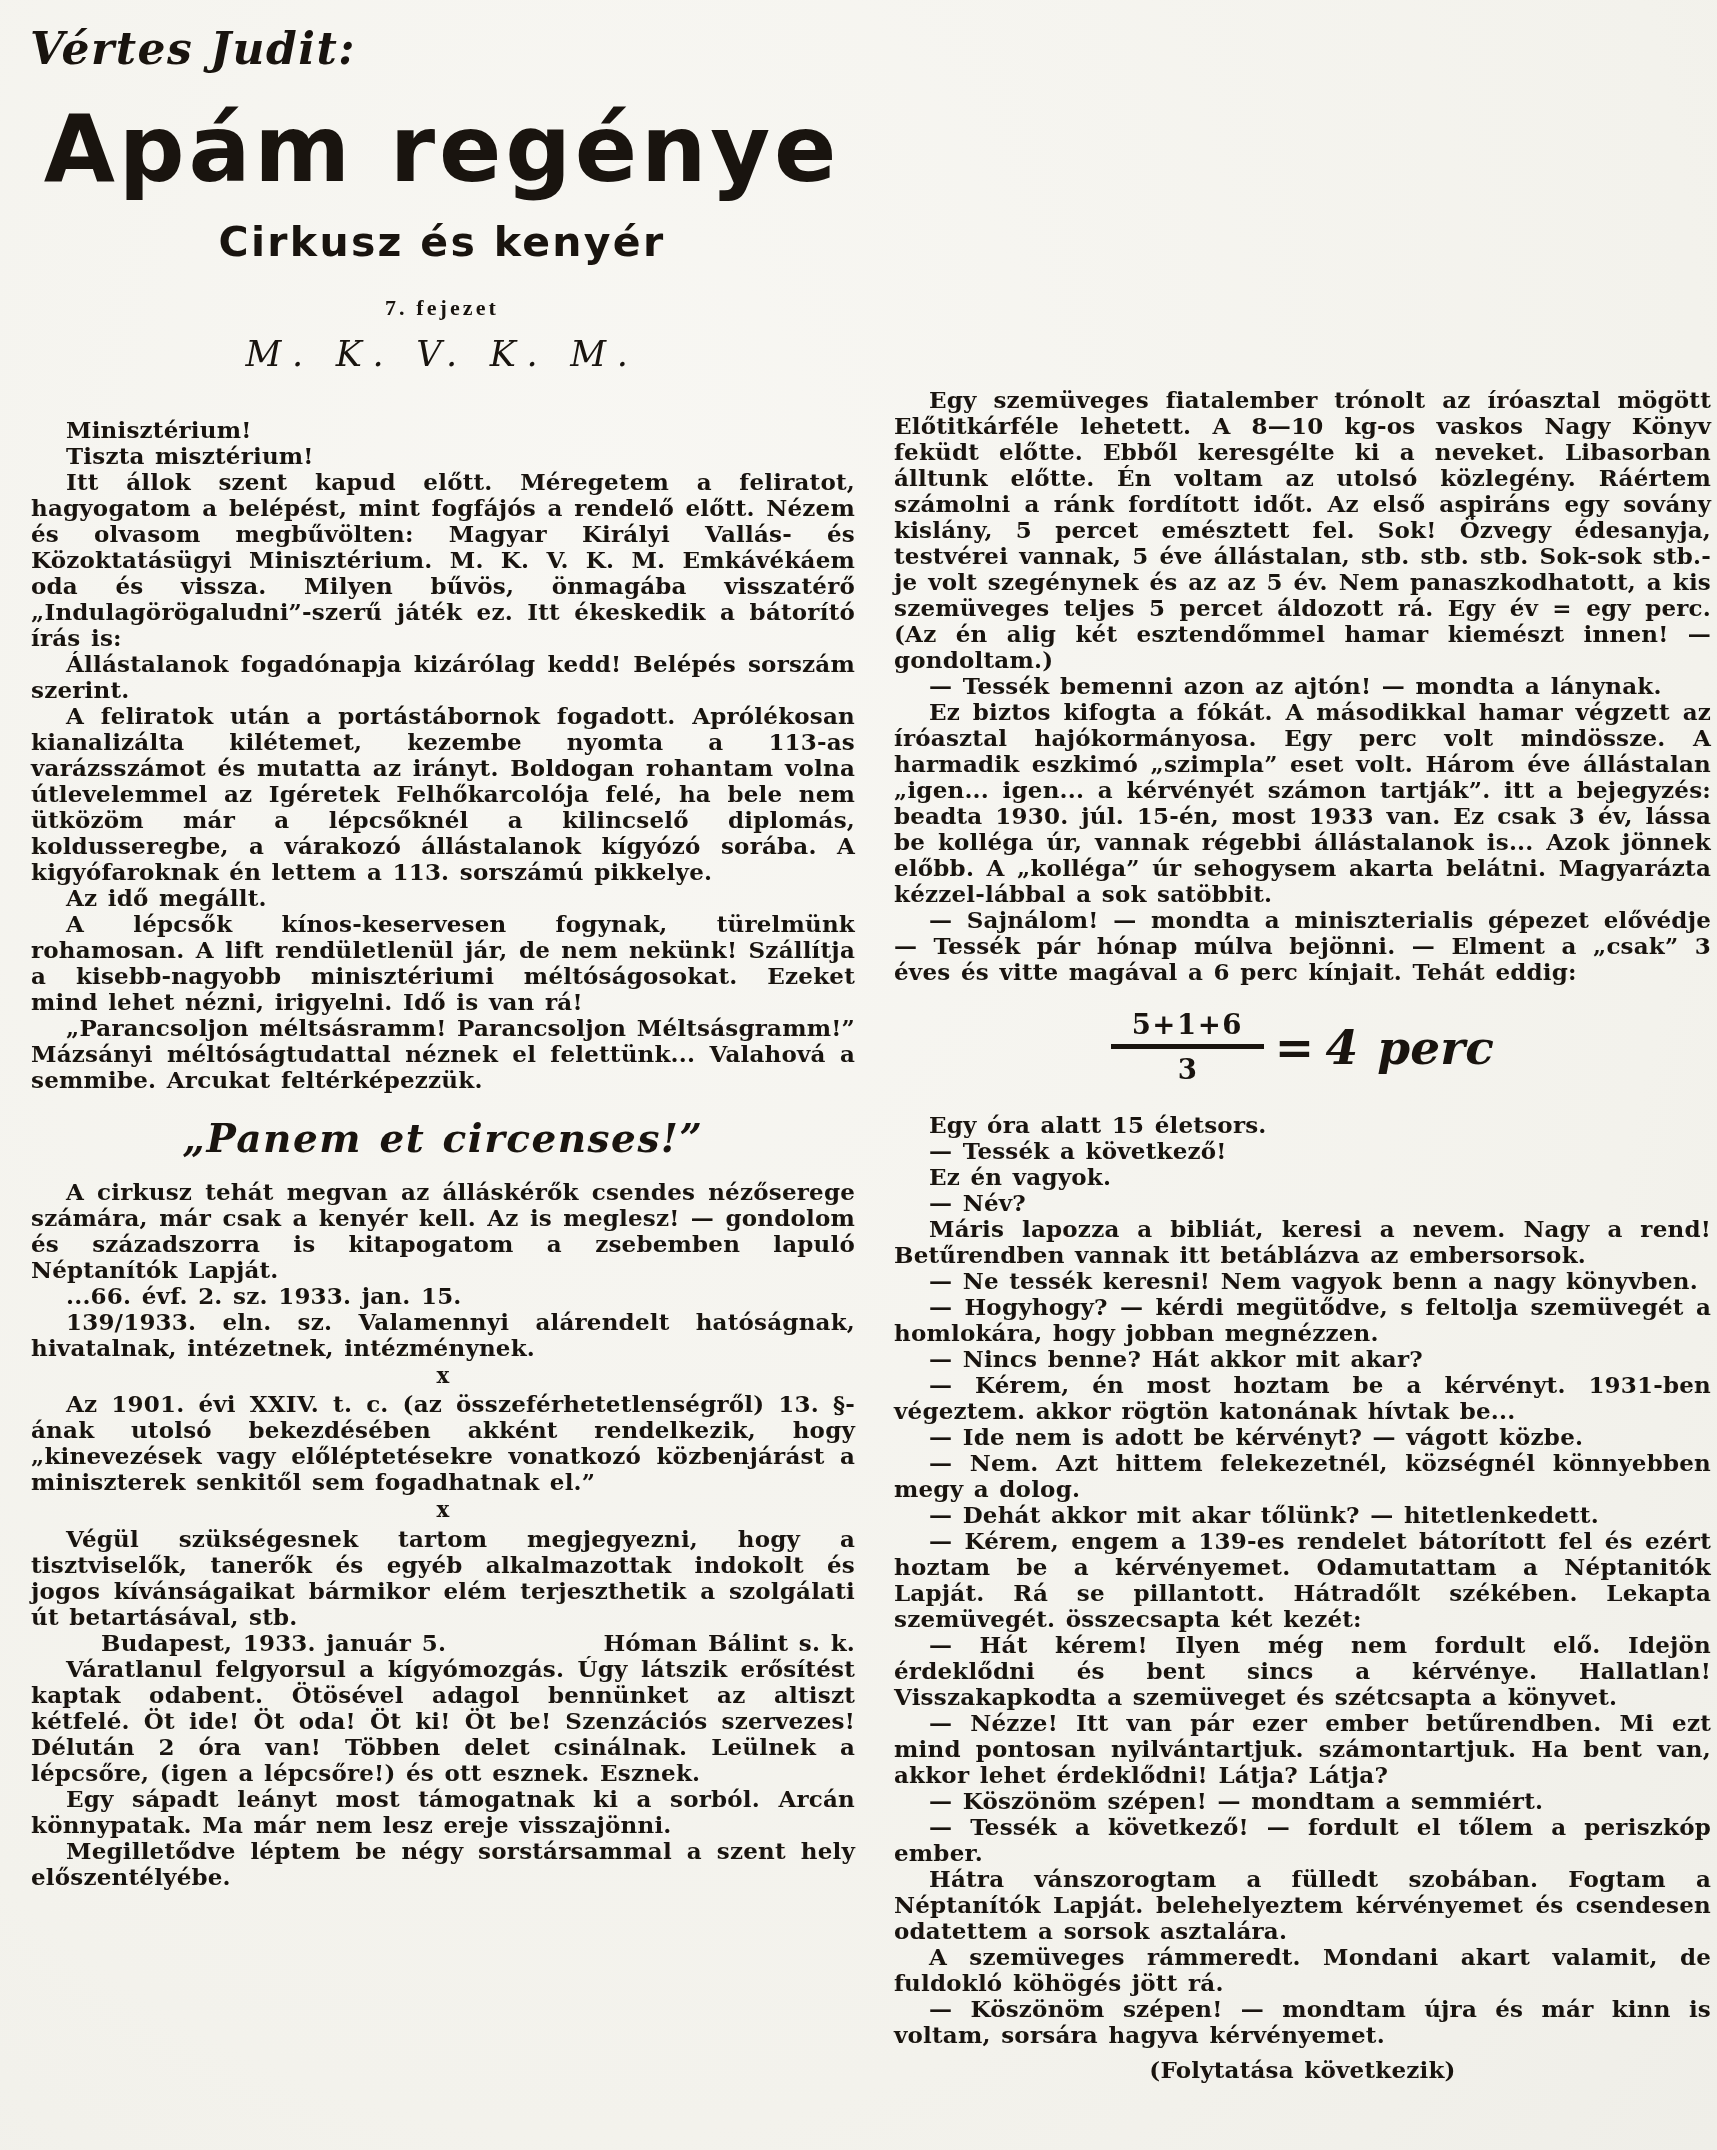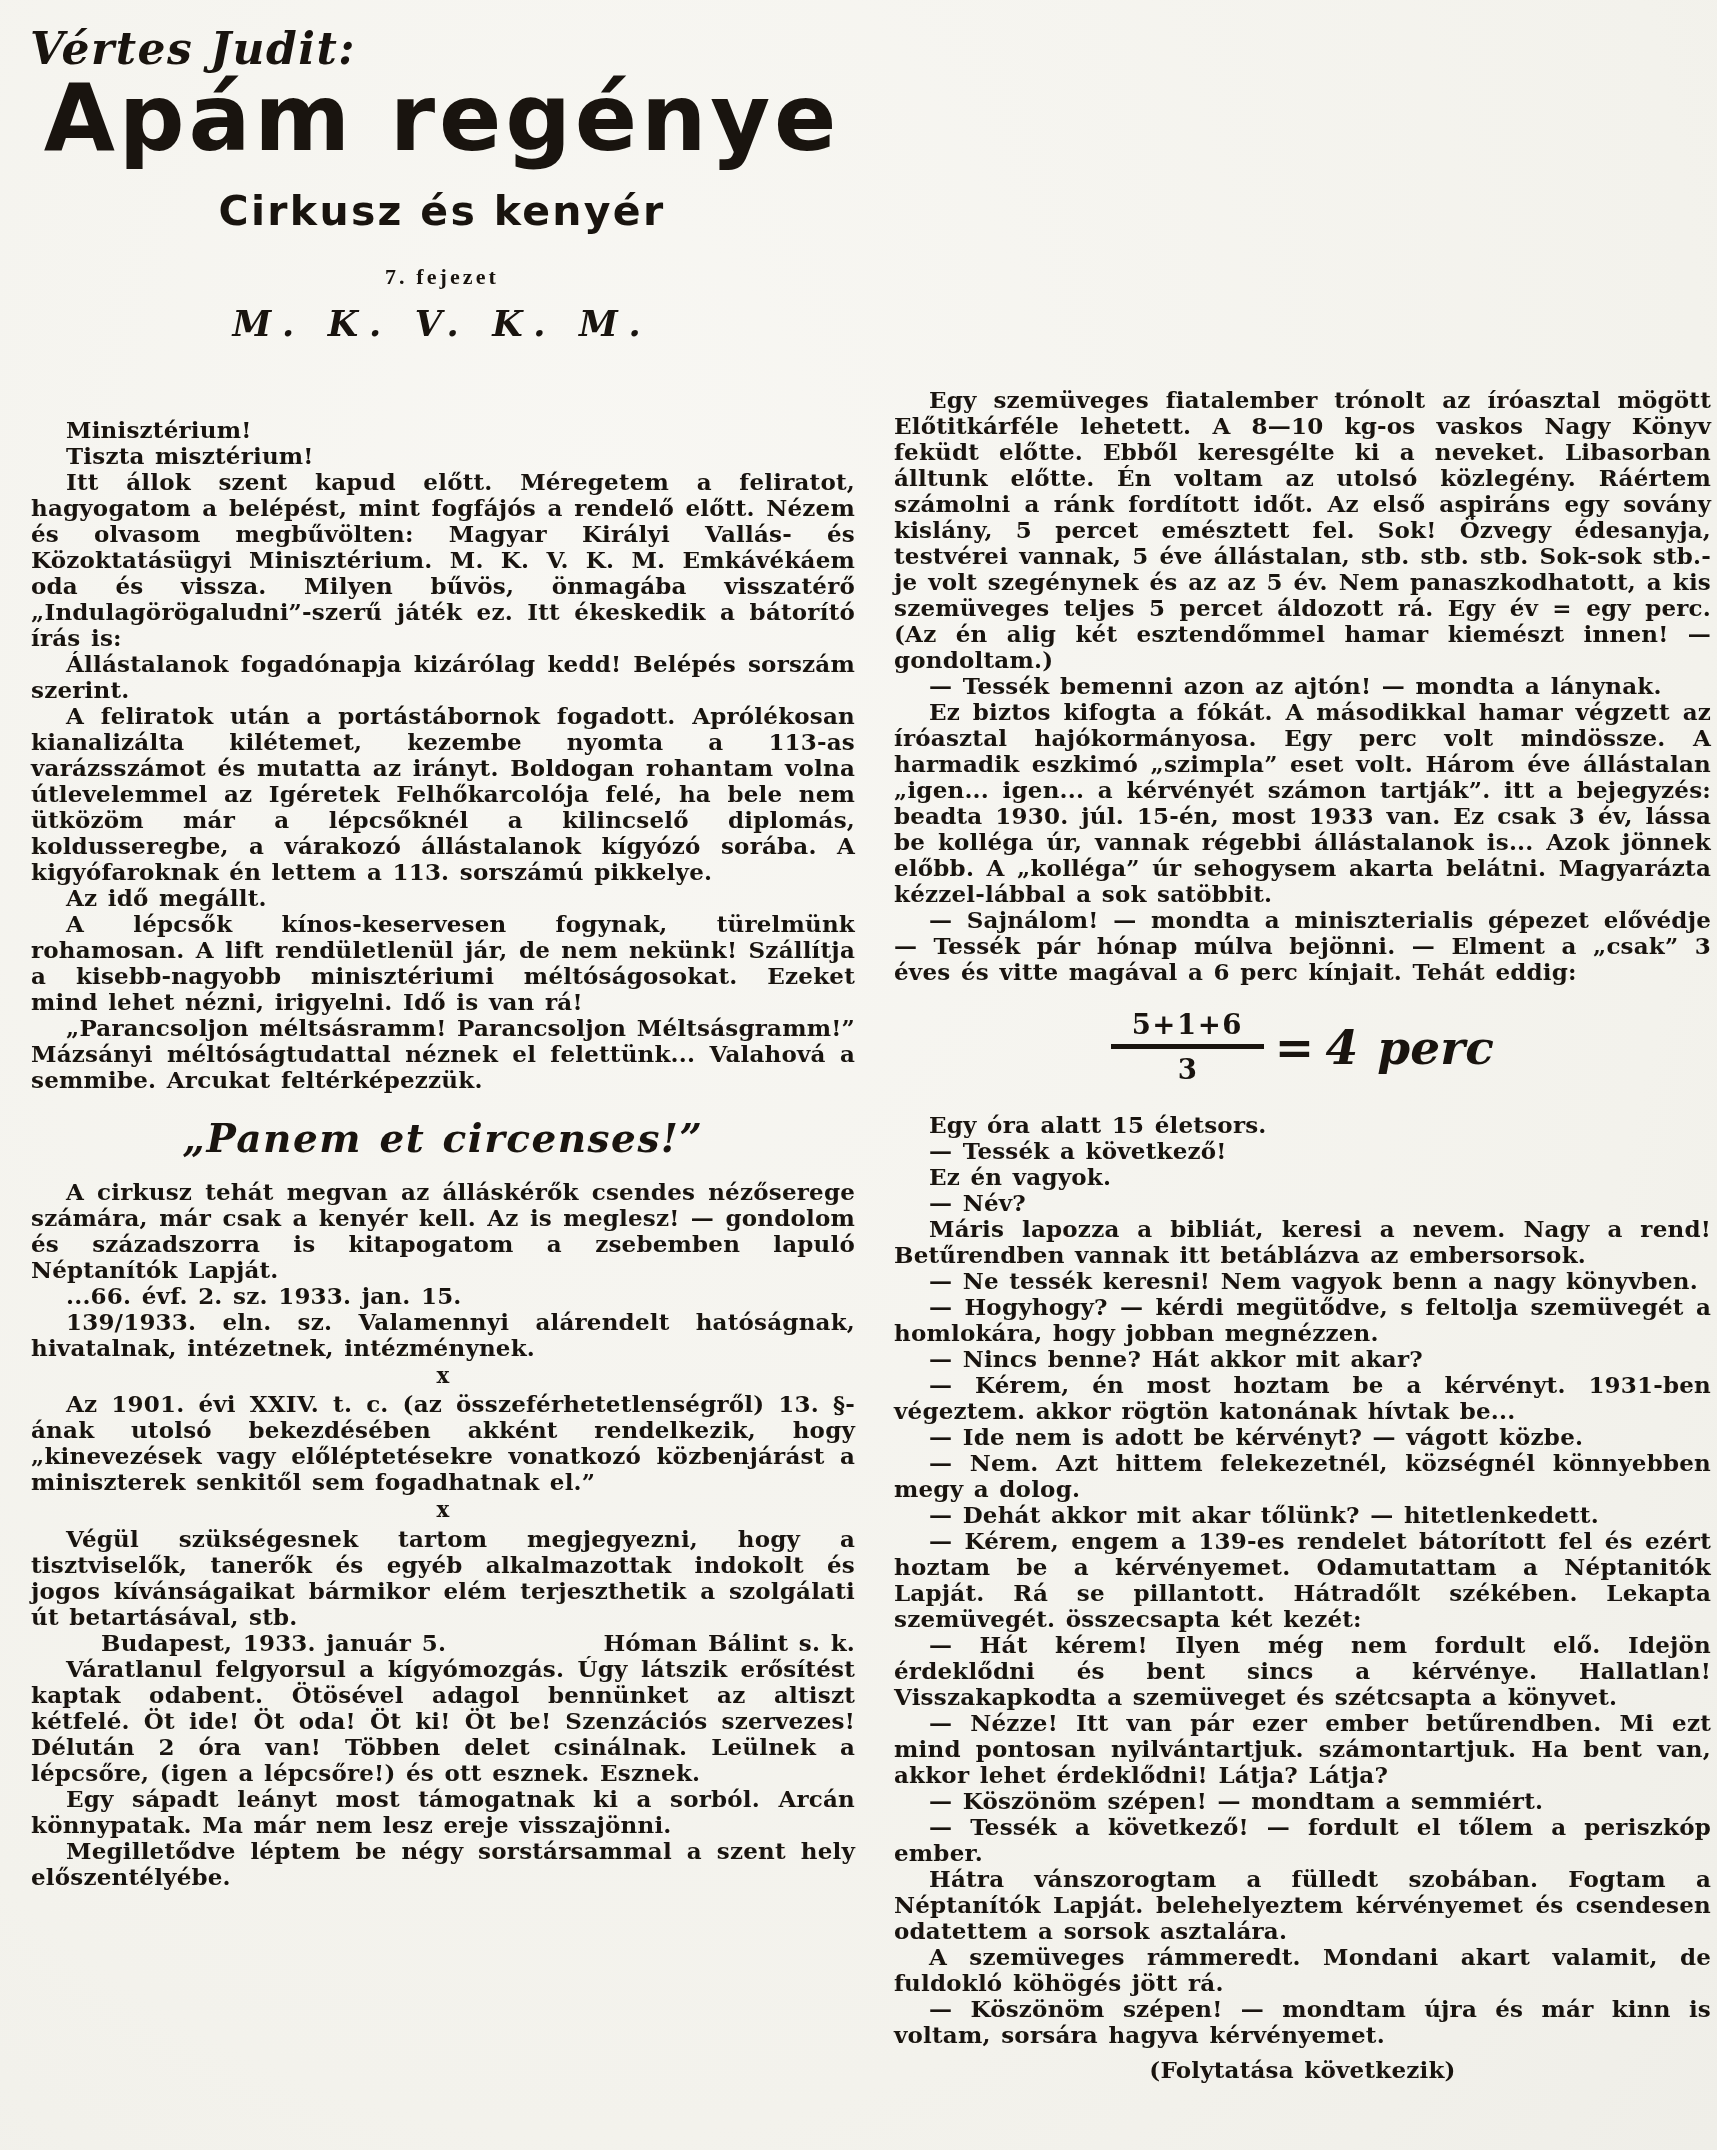--- a/index.html
+++ b/index.html
@@ -13,33 +13,34 @@
   }
   .header{
     position:absolute;left:0;top:26px;width:884px;text-align:center;
   }
   .author{
     text-align:left;padding-left:30px;
     font-style:italic;font-weight:700;font-size:44px;line-height:1.05;
     letter-spacing:1.5px;
   }
   .title{
+    margin-top:31px;
     font-family:"DejaVu Sans", sans-serif;font-weight:700;font-size:92px;line-height:1.02;
     letter-spacing:3.8px;
   }
   .subtitle{
     margin-top:21.4px;
     font-family:"DejaVu Sans", sans-serif;font-weight:700;font-size:41px;
     letter-spacing:2.3px;
   }
   .chapter{
     margin-top:29px;font-size:22px;font-weight:700;letter-spacing:3.1px;font-family:Liberation Serif, serif;
   }
   .chapter-code{
-    margin-top:12.2px;font-style:italic;font-weight:700;font-size:35px;letter-spacing:10.7px;
+    margin-top:12.2px;font-style:italic;font-weight:400;font-size:35px;letter-spacing:10.7px;
   }
   .col{
     position:absolute;
     font-size:23px;line-height:26px;font-weight:700;
     text-align:justify;letter-spacing:0.2px;word-spacing:2.3px;
   }
   .col-left{left:31px;top:417px;width:824px;}
   .col-right{left:894px;top:387px;width:817px;}
   .p{margin:0;text-indent:35px;}
   .sep{margin:2.3px 0;text-align:center;text-indent:0;font-size:21.4px;}

